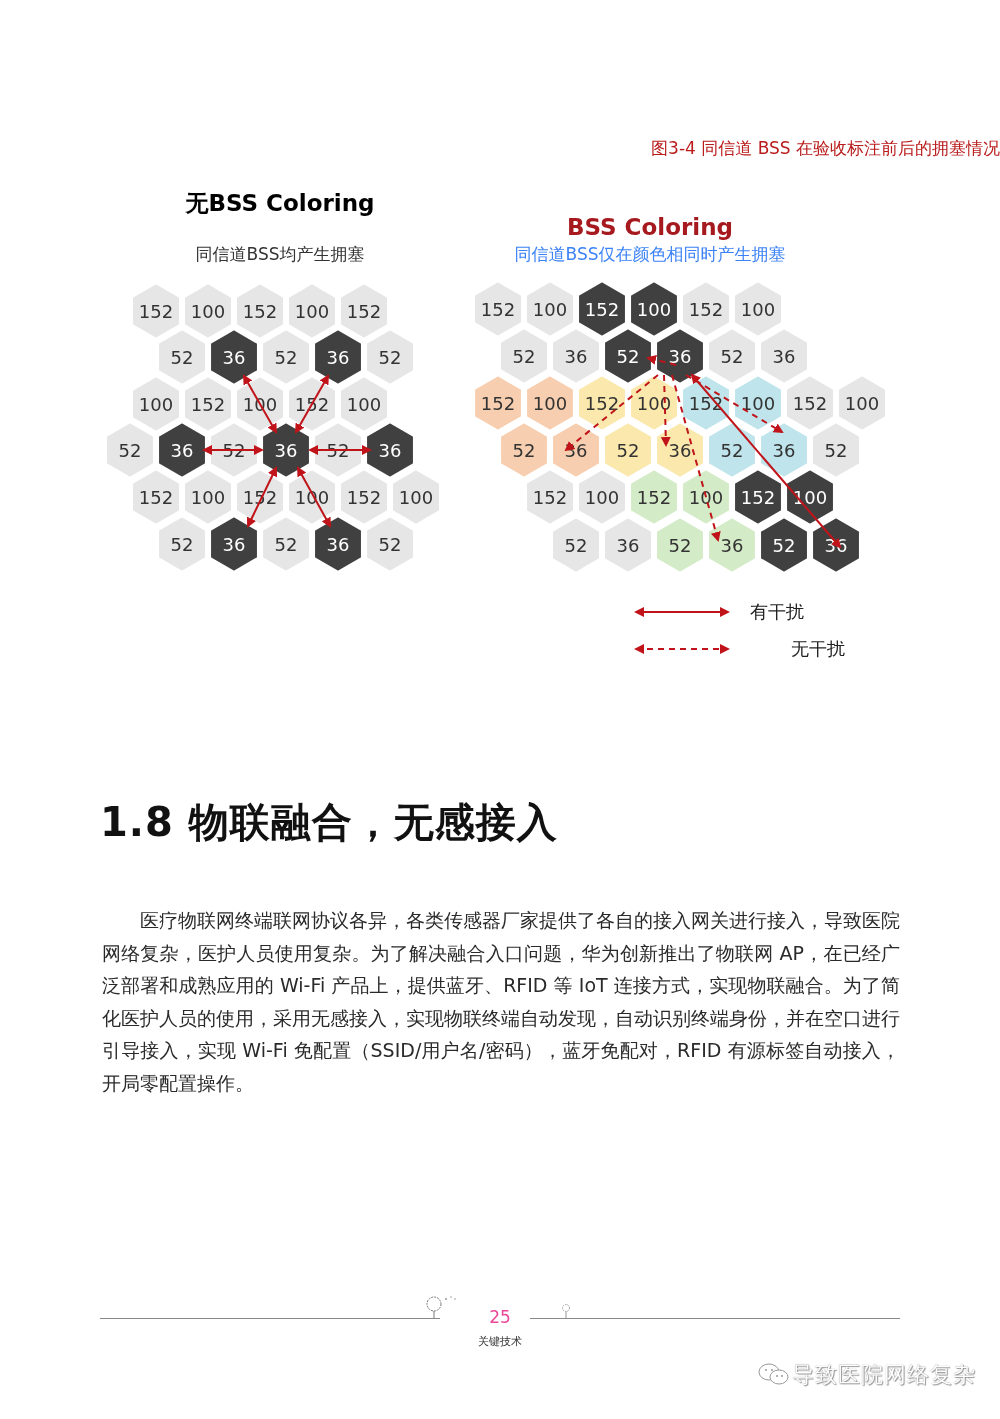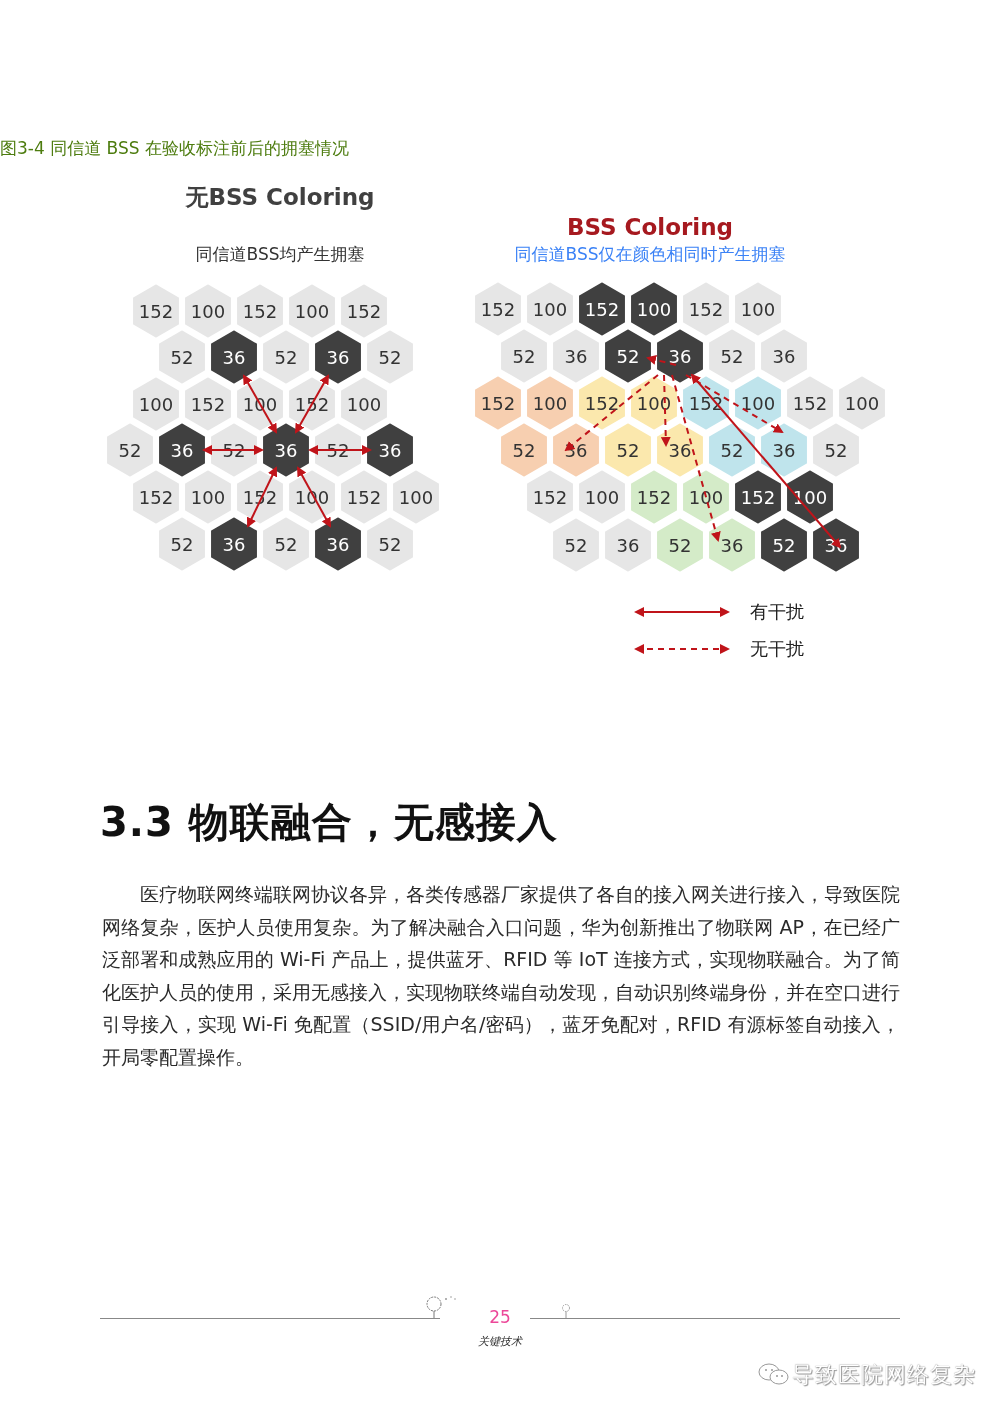--- a/index.html
+++ b/index.html
@@ -1,33 +1,33 @@
 <!DOCTYPE html>
 <html><head>
 <meta charset="utf-8">
 <style>
   html, body { margin:0; padding:0; background:#ffffff; }
   body { width:1000px; height:1419px; position:relative; overflow:hidden; font-family:"DejaVu Sans","Liberation Sans",sans-serif; color:#222; }
   .abs { position:absolute; }
-  .fig-caption { left:0; width:1000px; top:137px; text-align:left; color:#4d7c0f; font-size:17px; }
+  .fig-caption { left:0; width:1000px; top:137px; text-align:right; color:#b91c1c; font-size:17px; }
   .panel-title { font-size:23px; font-weight:bold; text-align:center; width:360px; }
   .panel-sub { font-size:17px; text-align:center; width:360px;margin-top:12px; }
-  .left-title { left:100px; top:182px; color:#404040; }
+  .left-title { left:100px; top:188px; color:#000000; }
   .left-sub { left:100px; top:231px; color:#333; }
   .right-title { left:470px; top:192px; color:#a6191f;margin-top:22px; }
   .right-sub { left:470px; top:231px; color:#3b82f6; }
   svg.grid { position:absolute; left:0; top:0; }
   .hex-text { font-family:"DejaVu Sans","Liberation Sans",sans-serif; font-size:18px; text-anchor:middle; dominant-baseline:central; }
   .legend-label { font-size:18px; color:#222; }
   .heading { left:100px; top:795px; font-size:40px; font-weight:bold; color:#111; letter-spacing:1px; }
-  .body-text { left:102px; top:878px; width:798px; font-size:19px; line-height:32.6px; color:#2a2a2a; text-align:justify; }
+  .body-text { left:102px; top:904px; width:798px; font-size:19px; line-height:32.6px; color:#2a2a2a; text-align:justify; }
   .body-text p { margin:0; text-indent:2em; }
   .footer-line { height:1px; background:#888; top:1318px; }
   .page-num { left:470px; width:60px; top:1307px; text-align:center; font-size:17px; color:#ec4899; }
-  .footer-label { left:450px; width:100px; top:1334px; text-align:center; font-size:11px; color:#333;font-style:italic; }
+  .footer-label { left:450px; width:100px; top:1334px; text-align:center; font-size:11px; color:#333; }
   .watermark { left:760px; top:1360px; font-size:22px; color:#fff; text-shadow:0 0 1px #777, 1px 1px 1px #999; letter-spacing:1px; }
 </style>
 </head>
 <body>
 
 <div class="abs fig-caption">图3-4 同信道 BSS 在验收标注前后的拥塞情况</div>
 
 <div class="abs panel-title left-title">无BSS Coloring</div>
 <div class="abs panel-sub left-sub">同信道BSS均产生拥塞</div>
 <div class="abs panel-title right-title">BSS Coloring</div>
@@ -204,23 +204,23 @@
 
   <g>
     <line x1="636" y1="612" x2="728" y2="612" stroke="#c0141a" stroke-width="2" marker-start="url(#ah)" marker-end="url(#ah)"></line>
   </g>
   <g>
     <line x1="636" y1="649" x2="728" y2="649" stroke="#c0141a" stroke-width="2" stroke-dasharray="6,5" marker-start="url(#ah)" marker-end="url(#ah)"></line>
   </g>
 </svg>
 
 <div class="abs legend-label" style="left:750px;top:600px;text-align:center;">有干扰</div>
-<div class="abs legend-label" style="left:750px;top:637px;font-family:Liberation Serif, serif;">无干扰</div>
-
-<div class="abs heading">3.3 物联融合，无感接入</div>
+<div class="abs legend-label" style="left:791px;top:637px;font-family:Liberation Serif, serif;">无干扰</div>
+
+<div class="abs heading">1.8 物联融合，无感接入</div>
 
 <div class="abs body-text">
   <p>医疗物联网终端联网协议各异，各类传感器厂家提供了各自的接入网关进行接入，导致医院网络复杂，医护人员使用复杂。为了解决融合入口问题，华为创新推出了物联网 AP，在已经广泛部署和成熟应用的 Wi-Fi 产品上，提供蓝牙、RFID 等 IoT 连接方式，实现物联融合。为了简化医护人员的使用，采用无感接入，实现物联终端自动发现，自动识别终端身份，并在空口进行引导接入，实现 Wi-Fi 免配置（SSID/用户名/密码），蓝牙免配对，RFID 有源标签自动接入，开局零配置操作。</p>
 </div>
 
 <div class="abs footer-line" style="left:100px;width:340px;"></div>
 <div class="abs footer-line" style="left:530px;width:370px;"></div>
 <svg class="abs" style="left:420px;top:1290px;" width="50" height="30">
   <circle cx="14" cy="14" r="7" fill="none" stroke="#777" stroke-width="1" stroke-dasharray="2,1"></circle>
   <line x1="14" y1="21" x2="14" y2="28" stroke="#777" stroke-width="1"></line>

